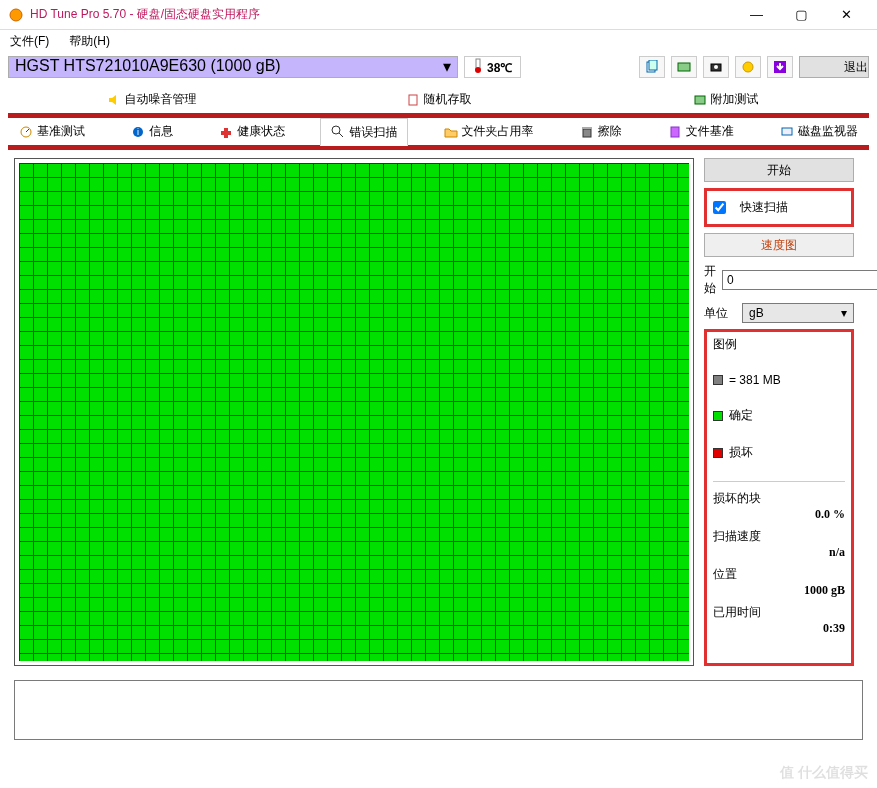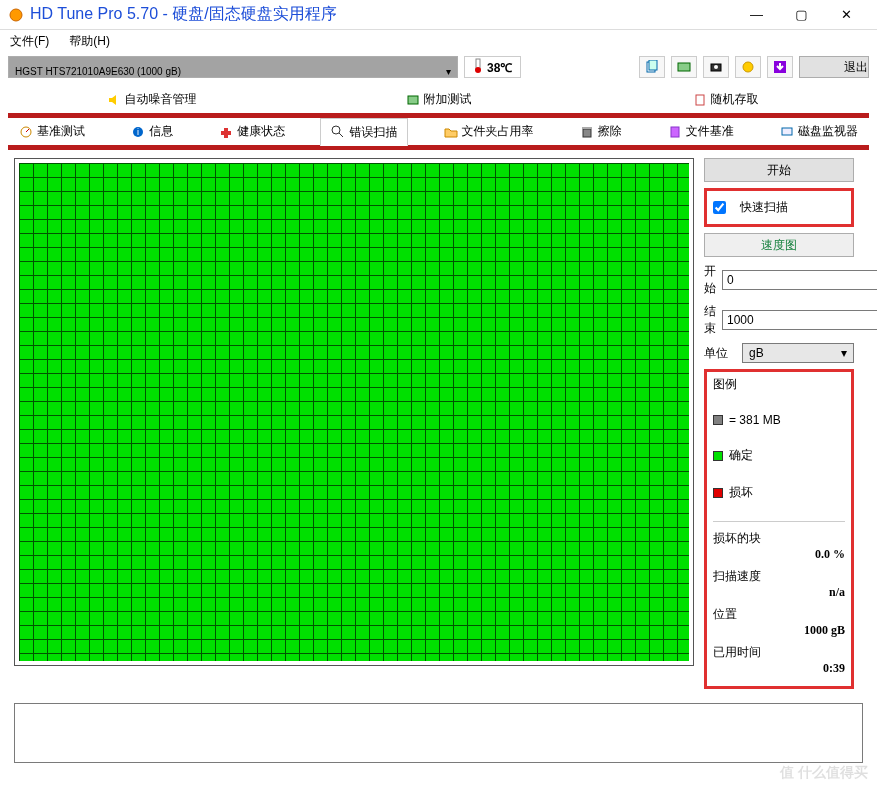--- a/index.html
+++ b/index.html
@@ -1,27 +1,27 @@
 <!DOCTYPE html>
 <html><head>
 <meta charset="utf-8">
 <style>
 * { box-sizing: border-box; margin: 0; padding: 0; font-family: "Microsoft YaHei", SimSun, Arial, sans-serif; }
 body { background: #fff; width: 877px; height: 788px; overflow: hidden; font-size: 12px; }
 
 .titlebar { height: 30px; display: flex; align-items: center; padding: 0 8px; border-bottom: 1px solid #ddd; }
 .titlebar .icon { width: 16px; height: 16px; margin-right: 6px; }
-.titlebar .title { flex: 1; font-size: 16px; color: #1d4ed8; }
+.titlebar .title { flex: 1; font-size: 12px; color: #be185d; }
 .titlebar .winbtn { width: 45px; height: 30px; display: flex; align-items: center; justify-content: center; cursor: default; font-size: 13px; }
 
 .menubar { height: 22px; display: flex; align-items: center; padding: 0 4px; gap: 8px; font-size: 12px; }
 .menubar span { padding: 2px 6px; }
 
 .toolbar { height: 30px; display: flex; align-items: center; padding: 6px 8px; gap: 6px; }
-.drive-select { flex: 0 0 450px; height: 22px; border: 1px solid #adadad; background: #a3a3a3; display: flex; align-items: flex-end; padding: 0 6px; font-family: "Courier New", monospace; font-size: 10px; }
+.drive-select { flex: 0 0 450px; height: 22px; border: 1px solid #adadad; background: #c4b5fd; display: flex; align-items: flex-start; padding: 0 6px; font-family: "Courier New", monospace; font-size: 16px; }
 .drive-select .arrow { margin-left: auto; }
 .temp { display: flex; align-items: center; gap: 4px; border: 1px solid #ccc; padding: 2px 8px; height: 22px; font-weight: bold; }
 .toolbtn { width: 26px; height: 22px; border: 1px solid #ccc; background: #f7f7f7; display: flex; align-items: center; justify-content: center; }
 .exit-btn { width: 70px; height: 22px; border: 1px solid #adadad; background: #e1e1e1; display: flex; align-items: center; justify-content: flex-end; }
 
 .tabstrip { margin: 4px 8px 0 8px; }
 .tabrow { display: flex; border-bottom: 5px solid #b91c1c; justify-content: space-between; }
 .tab { display: flex; align-items: center; gap: 4px; padding: 4px 10px; border: 1px solid transparent; position: relative; font-size: 12px; white-space: nowrap; }
 .tabrow.top .tab { flex: 1; justify-content: center; }
 .tab.active { background: #fff; border: 1px solid #ccc; border-bottom: 1px solid #fff; margin-bottom: -1px; }
@@ -30,21 +30,21 @@
 .content { display: flex; padding: 8px 14px; gap: 10px; }
 .gridpanel { width: 680px; height: 508px; background: #fff; border: 1px solid #555; position: relative; }
 .gridinner { position: absolute; inset: 4px; background: #00e000;
   background-image:
     repeating-linear-gradient(to right, #005500 0 1px, transparent 1px 14px),
     repeating-linear-gradient(to bottom, #005500 0 1px, transparent 1px 14px);
 }
 
 .sidepanel { width: 150px; display: flex; flex-direction: column; gap: 6px; position: relative; }
 .btn { height: 24px; border: 1px solid #adadad; background: #e1e1e1; display: flex; align-items: center; justify-content: center; font-size: 12px; }
-.btn.disabled { color: #15803d; background: #efefef; }
+.btn.disabled { color: #c2410c; background: #efefef; }
 .checkrow { display: flex; align-items: center; gap: 14px; padding: 4px 0; }
 .highlight-red { border: 3px solid #e03030; padding: 4px 6px; }
 .fieldrow { display: flex; align-items: center; gap: 6px; }
 .fieldrow label { width: 32px; font-size: 12px; }
 .spin { flex: 1; height: 20px; border: 1px solid #7a7a7a; display: flex; }
 .spin input { flex: 1; border: none; outline: none; padding: 0 4px; font-size: 12px; }
 .unit-select { flex: 1; height: 20px; border: 1px solid #7a7a7a; background: #e7e7e7; display: flex; align-items: center; padding: 0 6px; }
 .unit-select .arrow { margin-left: auto; }
 
 .legend-box, .stats-box { font-size: 12px; }
@@ -128,29 +128,29 @@
 <div class="tabstrip">
   <div class="tabrow top">
     <div class="tab">
         <span class="ticon"><svg viewBox="0 0 14 14">
             <path d="M2 5h3l4-3v10l-4-3H2z" fill="#fc0"></path>
           </svg></span>
         <span>自动噪音管理</span>
       </div>
     <div class="tab">
         <span class="ticon"><svg viewBox="0 0 14 14">
+            <rect x="3" y="2" width="8" height="10" fill="#fff" stroke="#c44"></rect>
+          </svg></span>
+        <span>随机存取</span>
+      </div>
+    <div class="tab">
+        <span class="ticon"><svg viewBox="0 0 14 14">
             <rect x="2" y="3" width="10" height="8" fill="#8c8" stroke="#060"></rect>
           </svg></span>
         <span>附加测试</span>
-      </div>
-    <div class="tab">
-        <span class="ticon"><svg viewBox="0 0 14 14">
-            <rect x="3" y="2" width="8" height="10" fill="#fff" stroke="#c44"></rect>
-          </svg></span>
-        <span>随机存取</span>
       </div>
   </div>
   <div class="tabrow">
     <div class="tab">
         <span class="ticon"><svg viewBox="0 0 14 14">
             <circle cx="7" cy="7" r="5" fill="none" stroke="#c80"></circle>
             <path d="M7 7l3-3" stroke="#c00"></path>
           </svg></span>
         <span>基准测试</span>
       </div>
@@ -220,27 +220,20 @@
     </div>
 
     <div class="btn disabled">
         <span>速度图</span>
       </div>
 
     <div class="fieldrow">
       <label>开始</label>
       <div class="spin">
         <input value="0" style="">
-
-      </div>
-    </div>
-    <div class="fieldrow">
-      <label>结束</label>
-      <div class="spin">
-        <input value="1000" style="">
 
       </div>
     </div>
     <div class="fieldrow">
       <label>单位</label>
       <div class="unit-select">
         <span>gB</span>
         <span class="arrow">▾</span>
       </div>
     </div>

